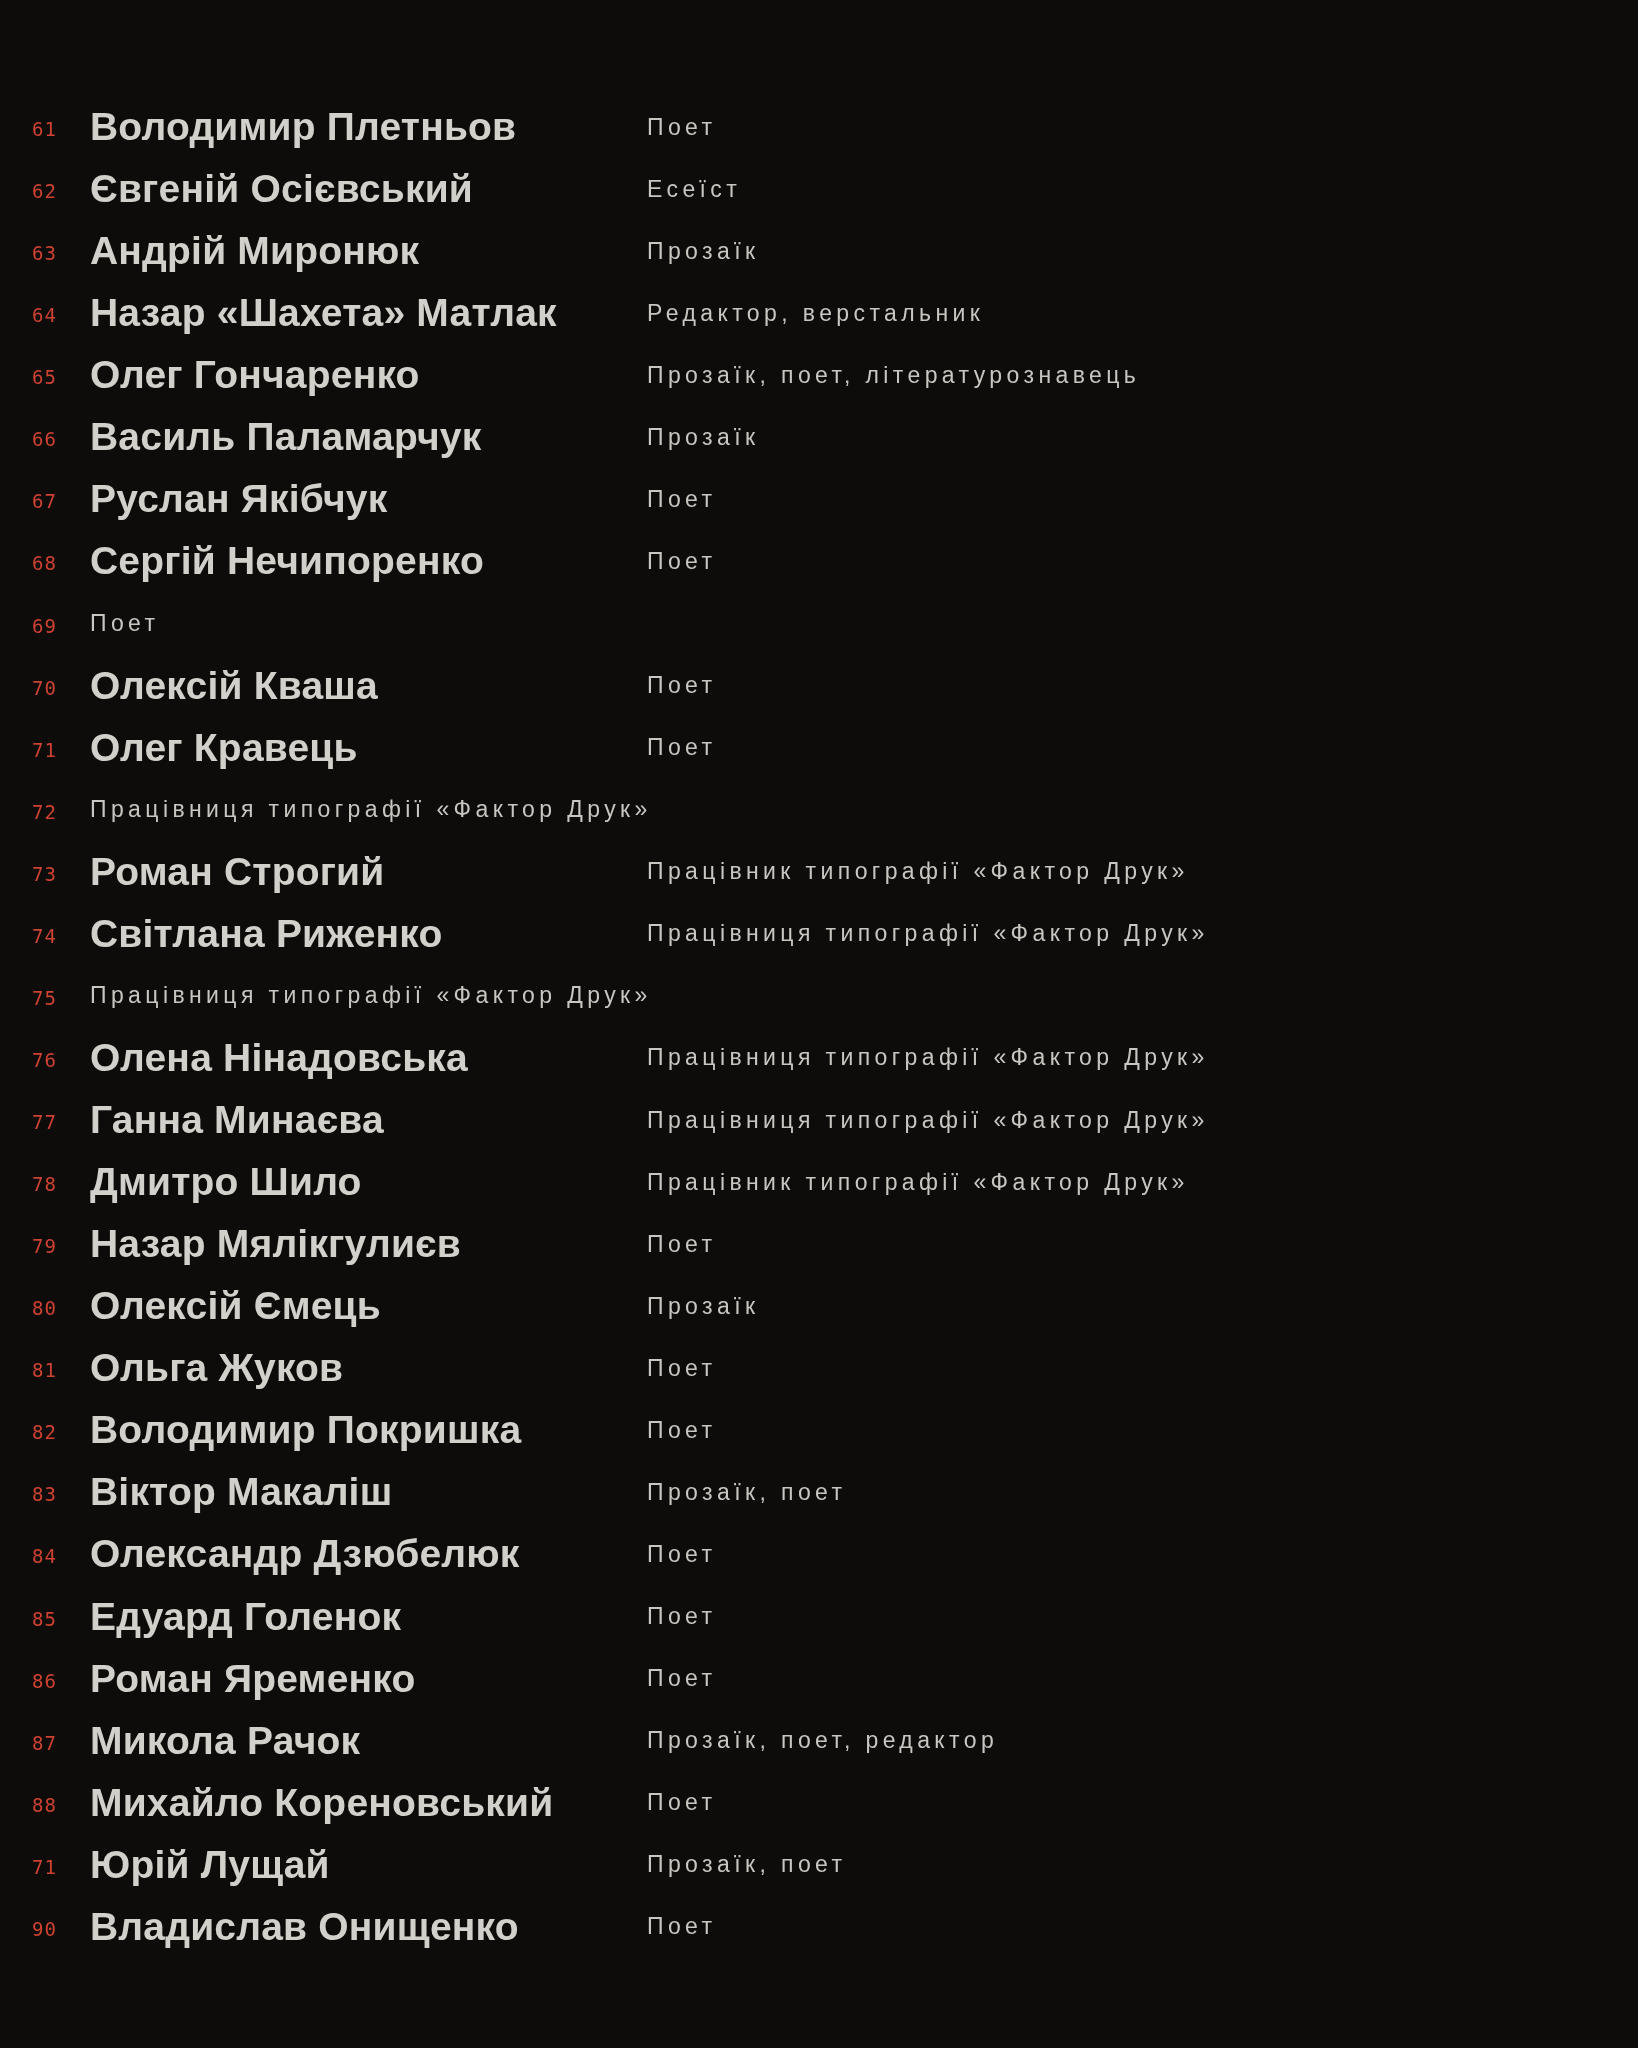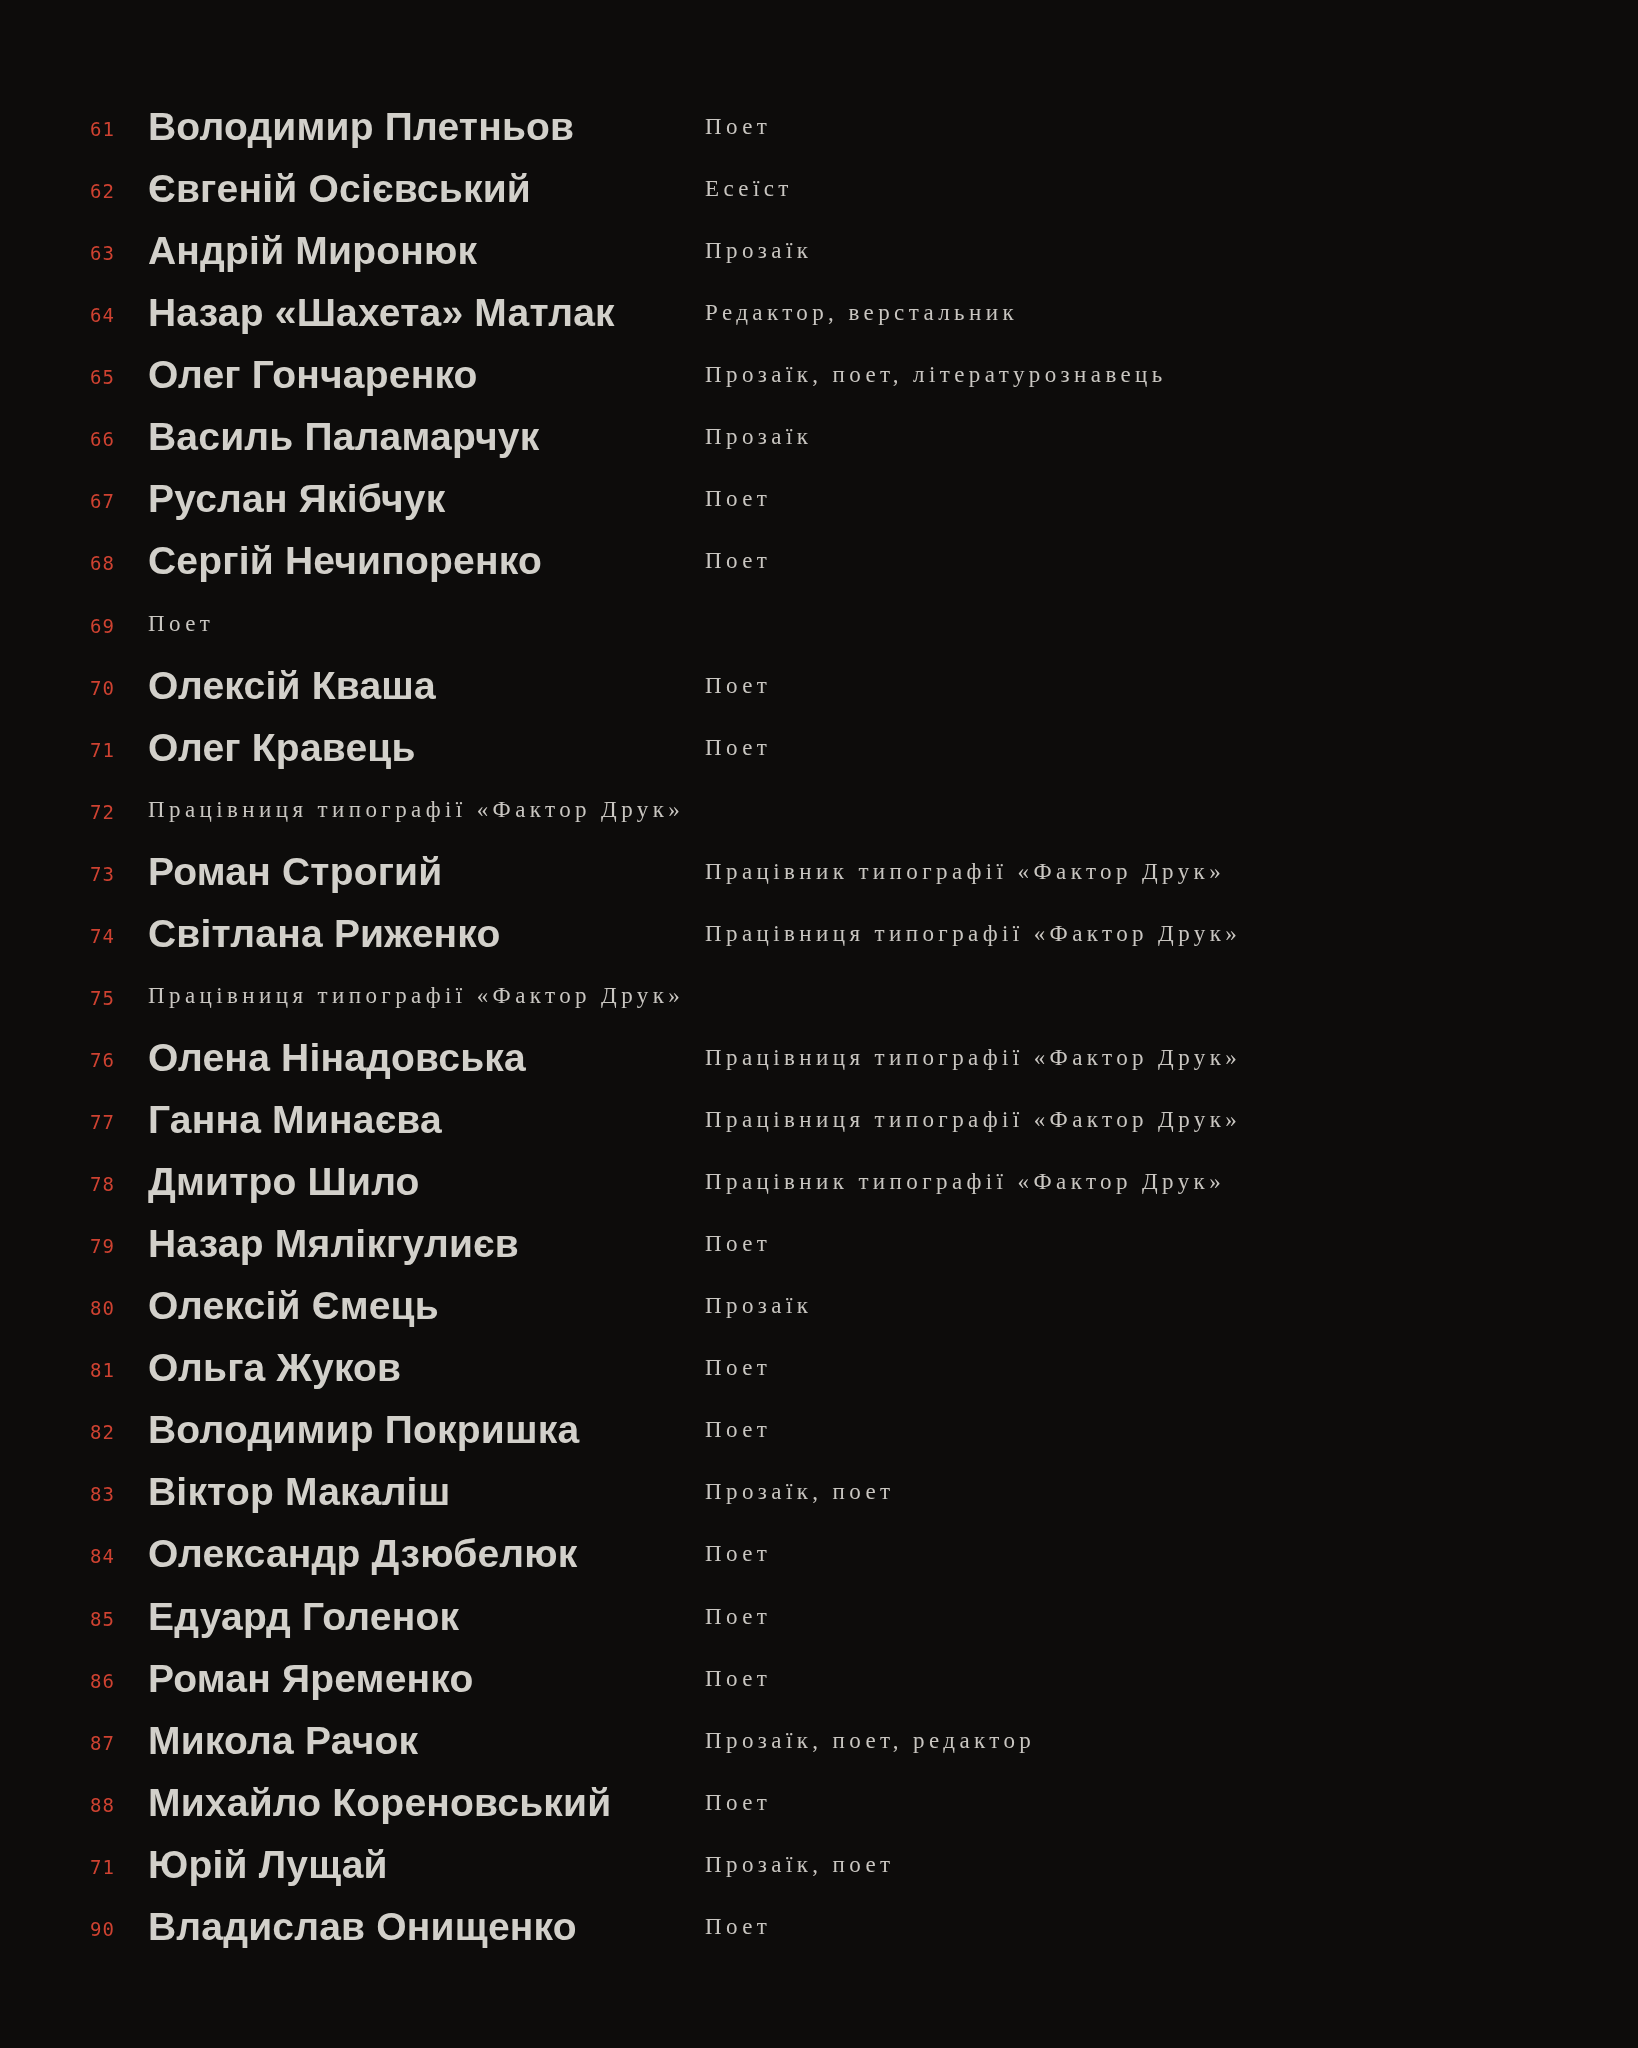--- a/index.html
+++ b/index.html
@@ -8,21 +8,21 @@
   }
   body {
     width: 1638px;
     height: 2048px;
     background: var(--bg, #0d0c0b);
     overflow: hidden;
     font-family: "Liberation Sans", sans-serif;
   }
   .list {
     padding-top: 96px;
-    padding-left: 90px;
+    padding-left: 32px;
   }
   .row {
     display: flex;
     align-items: center;
     height: 62.07px;
   }
   .num {
     width: 58px;
     flex: 0 0 58px;
     font-family: "DejaVu Sans Mono", monospace;
@@ -36,21 +36,21 @@
     width: 557px;
     flex: 0 0 557px;
     font-family: "Liberation Sans", sans-serif;
     font-weight: bold;
     font-size: 39px;
     letter-spacing: 0.2px;
     color: var(--name-color, #d2d0ca);
     white-space: nowrap;
   }
   .role {
-    font-family: Liberation Serif, serif;
+    font-family: Liberation Sans, sans-serif;
     font-size: 23px;
     letter-spacing: 4.4px;
     color: var(--role-color, #c9c6c1);
     white-space: nowrap;
   }
 </style>
 </head>
 <body style="--bg: #0d0c0b; --accent: #ce4231; --name-color: #d2d0ca; --role-color: #c9c6c1;">
 
 <div class="list" id="people-list">

